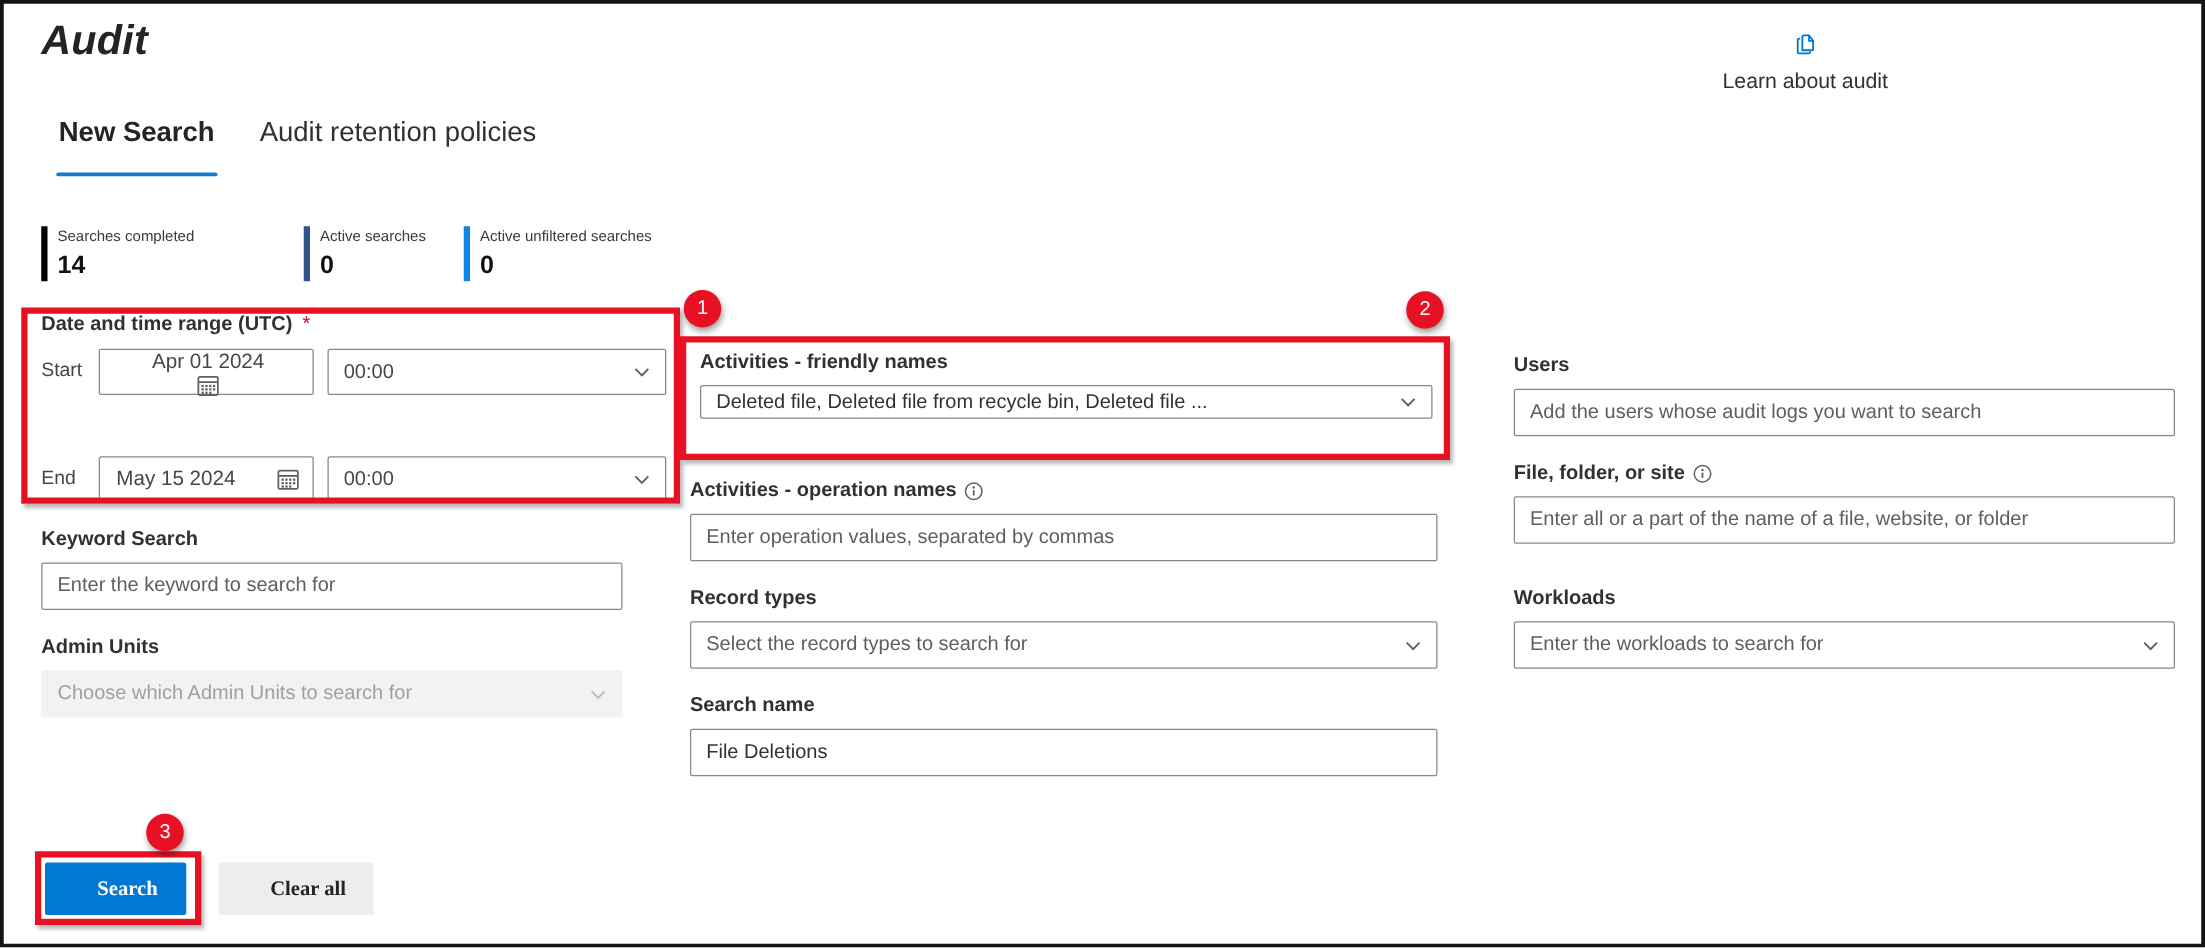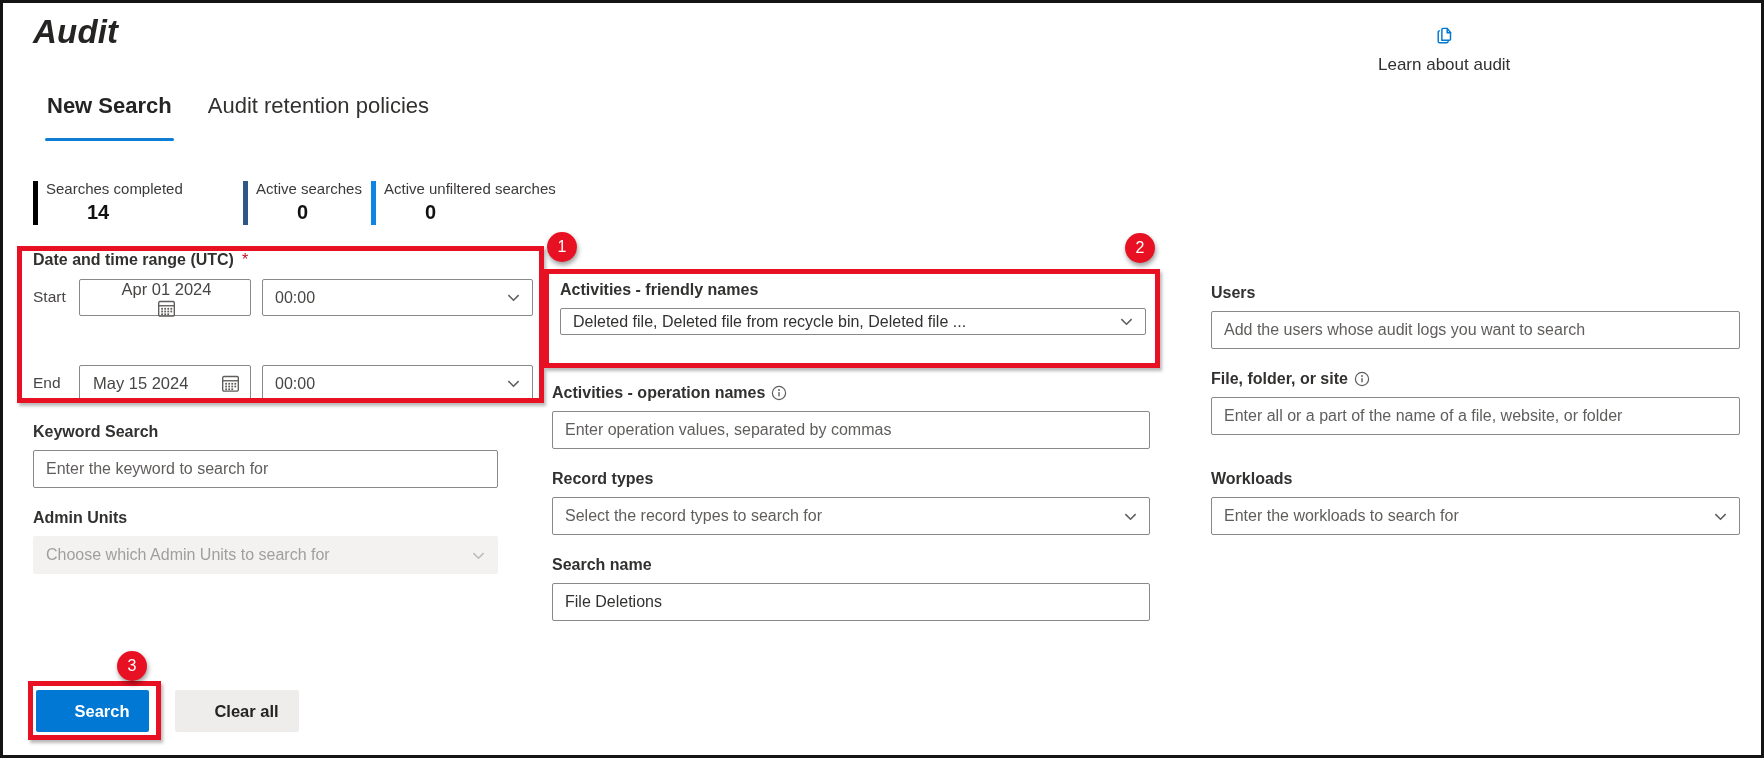--- a/index.html
+++ b/index.html
@@ -21,22 +21,22 @@
   
   .tabs { position:absolute; left:44px; top:90px; display:flex; gap:36px; }
   .tab { font-size:22px; color:#323130; padding-bottom:22px; position:relative; cursor:pointer; }
   .tab.active { font-weight:700; color:#242424; }
   .tab.active .tab-underline {
     position:absolute; left:-2px; right:-2px; bottom:0; height:3px; border-radius:2px;
   }
   
   .stat { position:absolute; top:176px; padding-left:13px; }
   .stat-bar { position:absolute; left:0; top:2px; width:5px; height:44px; }
-  .stat-label { font-size:15px; color:#3b3a39; line-height:20px; }
-  .stat-value { font-size:20px; font-weight:700; color:#111; line-height:26px;margin-left:41px; }
+  .stat-label { font-size:12px; color:#3b3a39; line-height:20px; }
+  .stat-value { font-size:20px; font-weight:700; color:#111; line-height:26px; }
   
   .field-label {
     position:absolute; font-size:16px; font-weight:700; color:#323130;
     display:flex; align-items:center; gap:6px;
   }
   .req { color:#c50f1f; font-weight:400; margin-left:2px; }
   .text-input {
     position:absolute; border:1px solid #8a8886; border-radius:2px; background:#fff;
     font-family:"Liberation Sans", sans-serif; font-size:16px; color:#323130; padding:0 12px; outline:none;
   }
@@ -51,21 +51,21 @@
   .combo.disabled .combo-text { color:#a19f9d; }
   .row-label { position:absolute; font-size:15.5px; color:#484644; }
   .datefield {
     position:absolute; display:flex; align-items:center; justify-content:space-between;
     border:1px solid #8a8886; border-radius:2px; background:#fff; padding:0 10px 0 13px; cursor:pointer;
   }
   .datefield .date-text { font-size:16.5px; color:#484644; }
   
   .btn {
     position:absolute; display:flex; align-items:center; justify-content:center;
-    border:none; border-radius:2px; font-family:Liberation Sans, sans-serif;
+    border:none; border-radius:2px; font-family:Liberation Serif, serif;
     font-size:16.5px; font-weight:700; cursor:pointer;padding-left:19px;
   }
   .btn-primary { color:#fff; }
   .btn-secondary { background:#efedec; color:#242424; }
   
   .anno-box {
     position:absolute; border:5px solid #e81123; pointer-events:none; z-index:10;
     box-shadow:2px 3px 3px rgba(100,100,100,.45);
   }
   .anno-badge {

